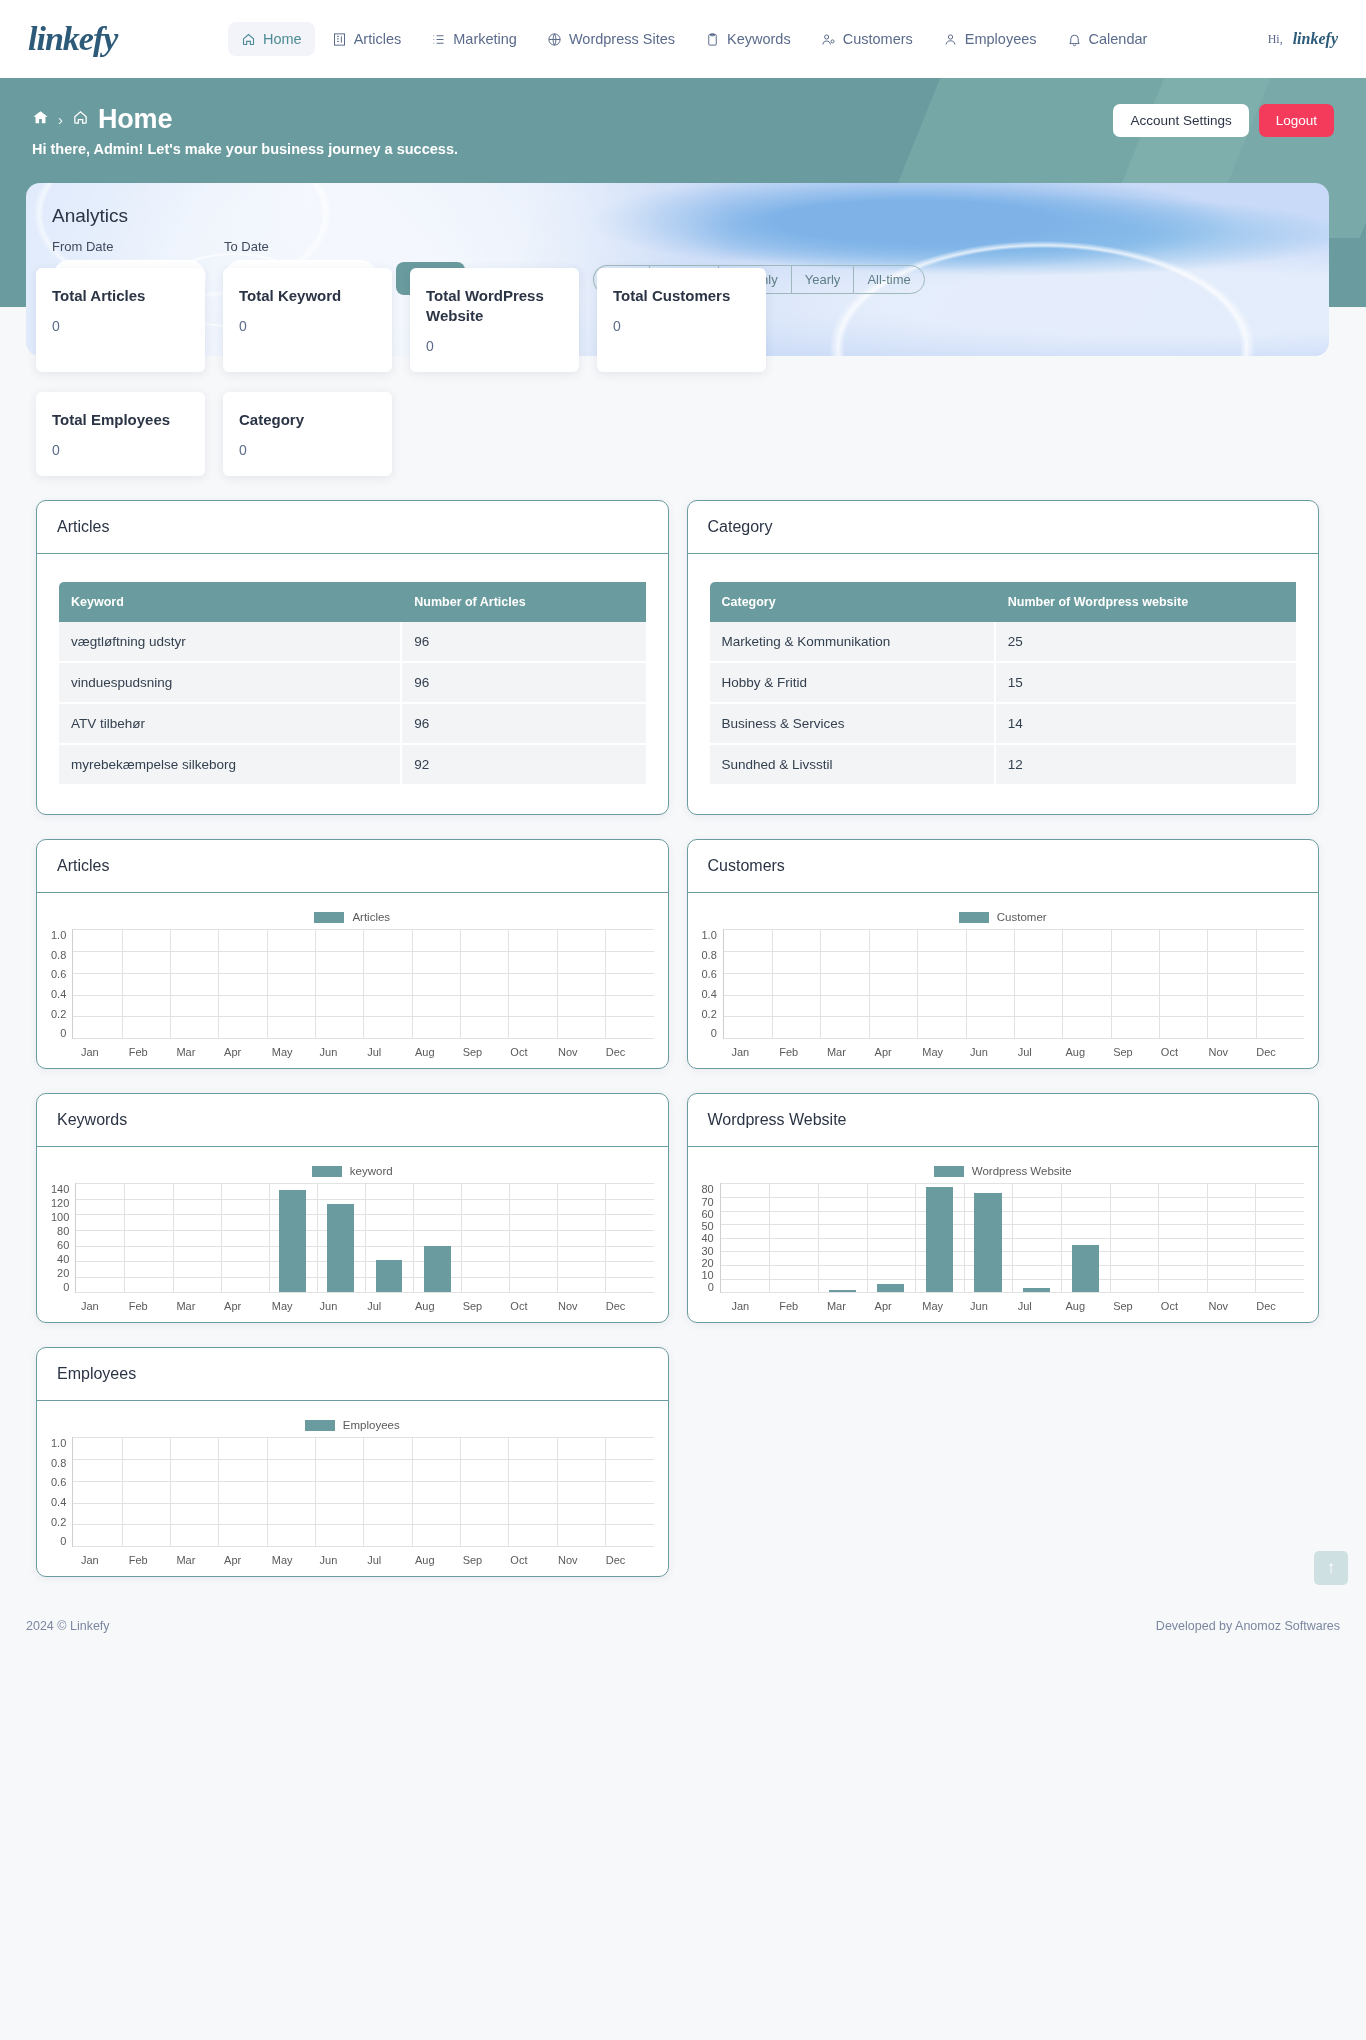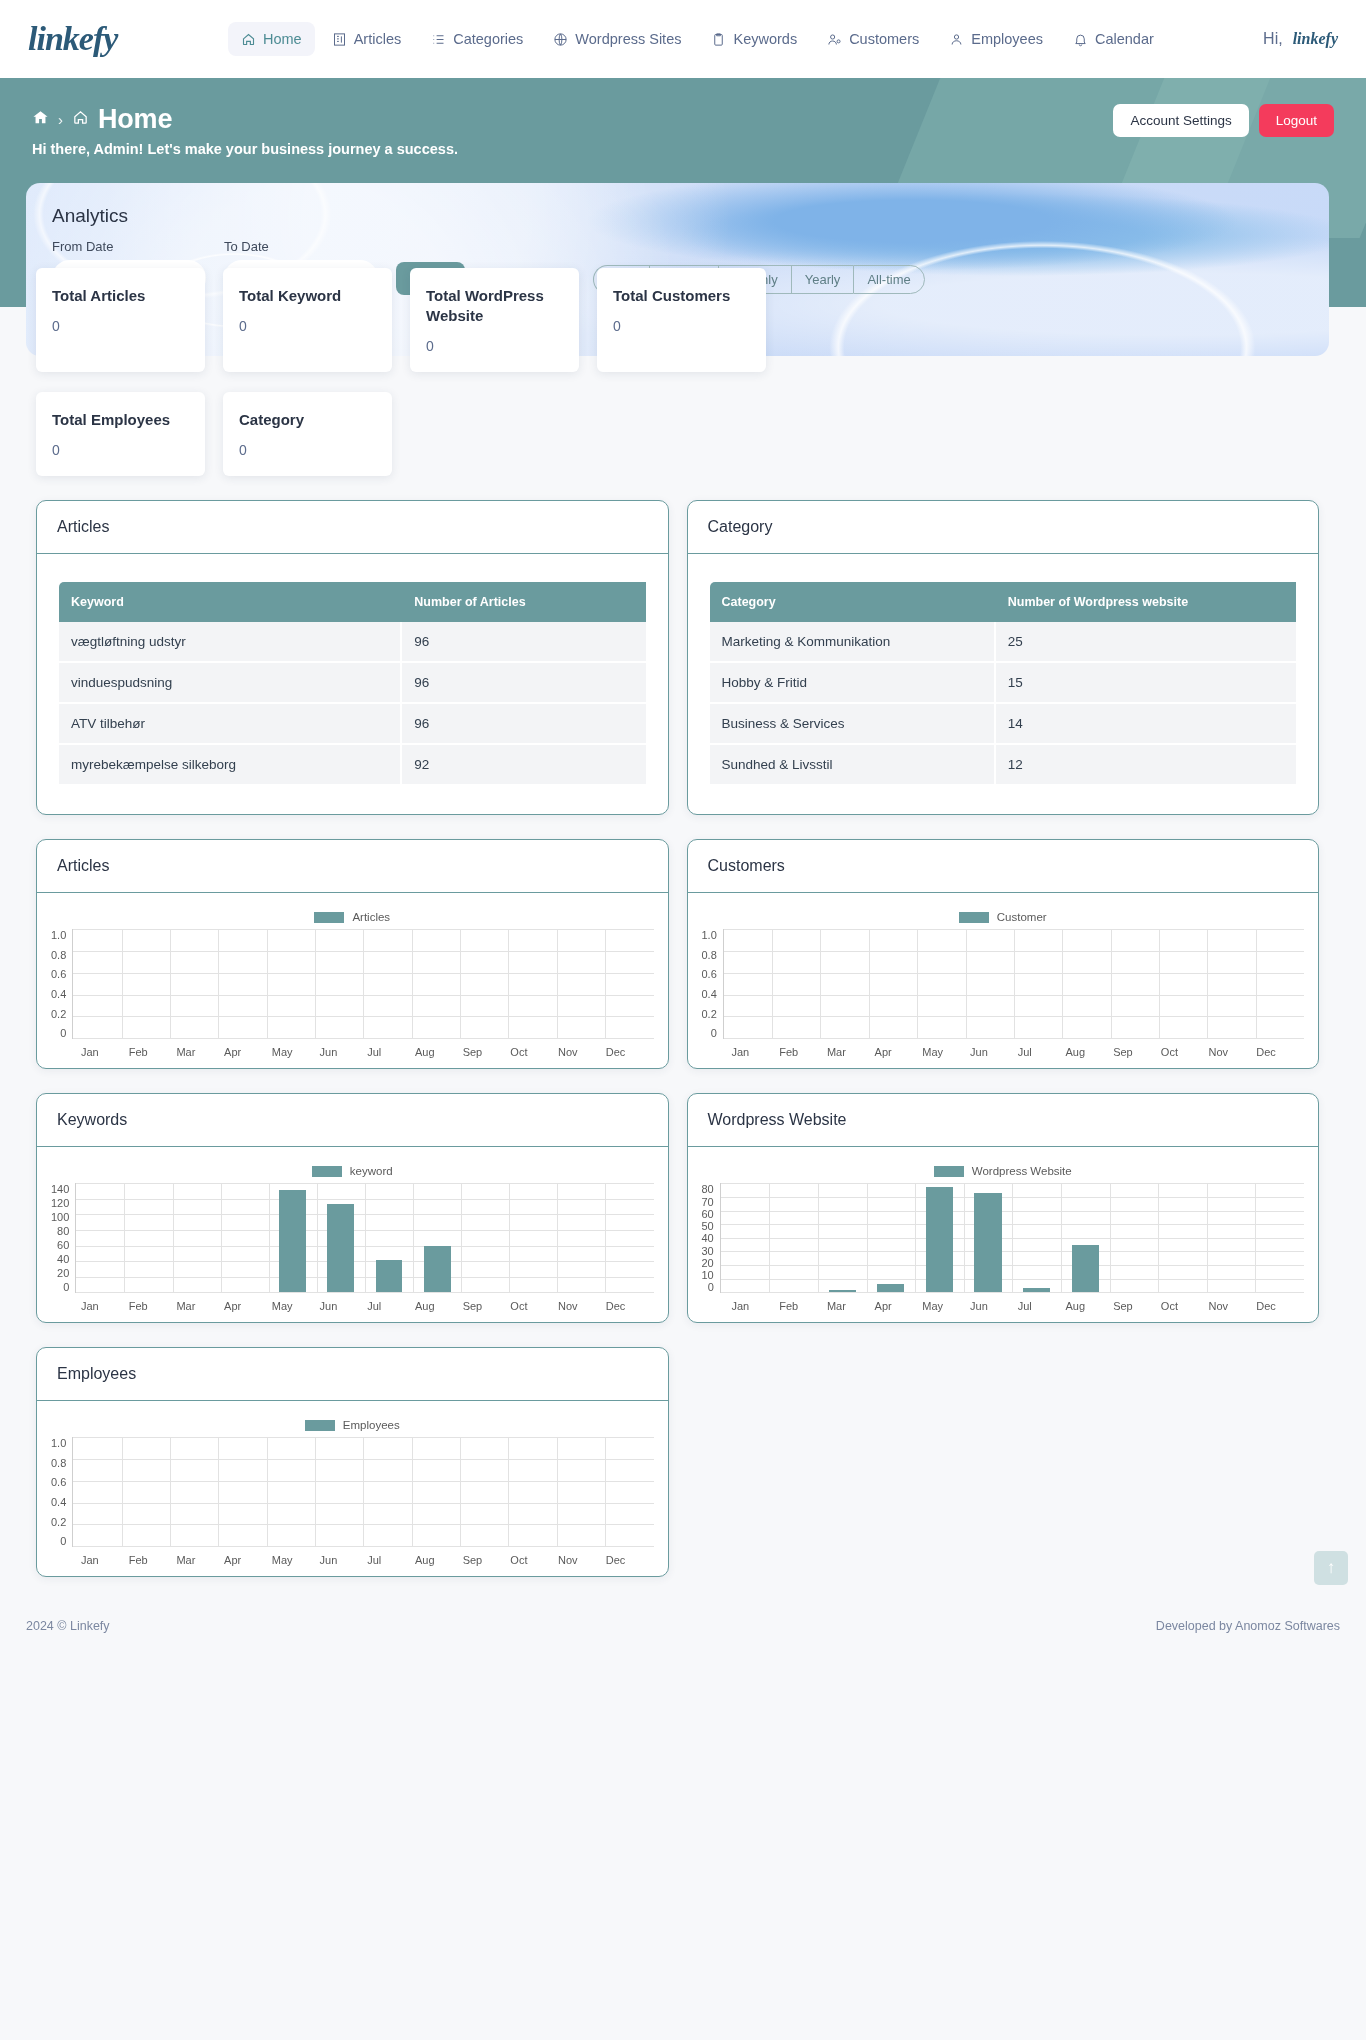--- a/index.html
+++ b/index.html
@@ -37,21 +37,21 @@
     padding: 9px 13px;
     border-radius: 8px;
     font-size: 14.5px;
     color: #5b6b8c;
     cursor: pointer;
     white-space: nowrap;
   }
   .navitem.active { background: #f3f4fa; color: #4d8c94; }
   .navitem svg { display:block; }
   .navright { display: flex; align-items: center; gap: 10px; }
-  .hi { font-size: 16px; color: #5b6b8c; }
+  .hi { font-size: 12px; color: #5b6b8c; font-family: Liberation Serif, serif; }
   .minibrand {
     font-family: "Liberation Serif", serif;
     font-style: italic; font-weight: bold;
     font-size: 16px; color: #2c5a78;
   }
 
   
   .hero {
     background: #6a9b9e;
     padding: 26px 32px 150px 32px;
@@ -244,21 +244,21 @@
           </svg>
         </span>
         <span>Articles</span>
       </div>
       <div class="navitem">
         <span>
           <svg width="15" height="15" viewBox="0 0 24 24" fill="none" stroke="currentColor" stroke-width="1.7">
             <path d="M9 6h11M9 12h11M9 18h11M4 6h1M4 12h1M4 18h1"></path>
           </svg>
         </span>
-        <span>Categories</span>
+        <span>Marketing</span>
       </div>
       <div class="navitem">
         <span>
           <svg width="15" height="15" viewBox="0 0 24 24" fill="none" stroke="currentColor" stroke-width="1.6">
             <circle cx="12" cy="12" r="9"></circle>
             <path d="M3 12h18M12 3c3 3 3 15 0 18M12 3c-3 3-3 15 0 18"></path>
           </svg>
         </span>
         <span>Wordpress Sites</span>
       </div>

